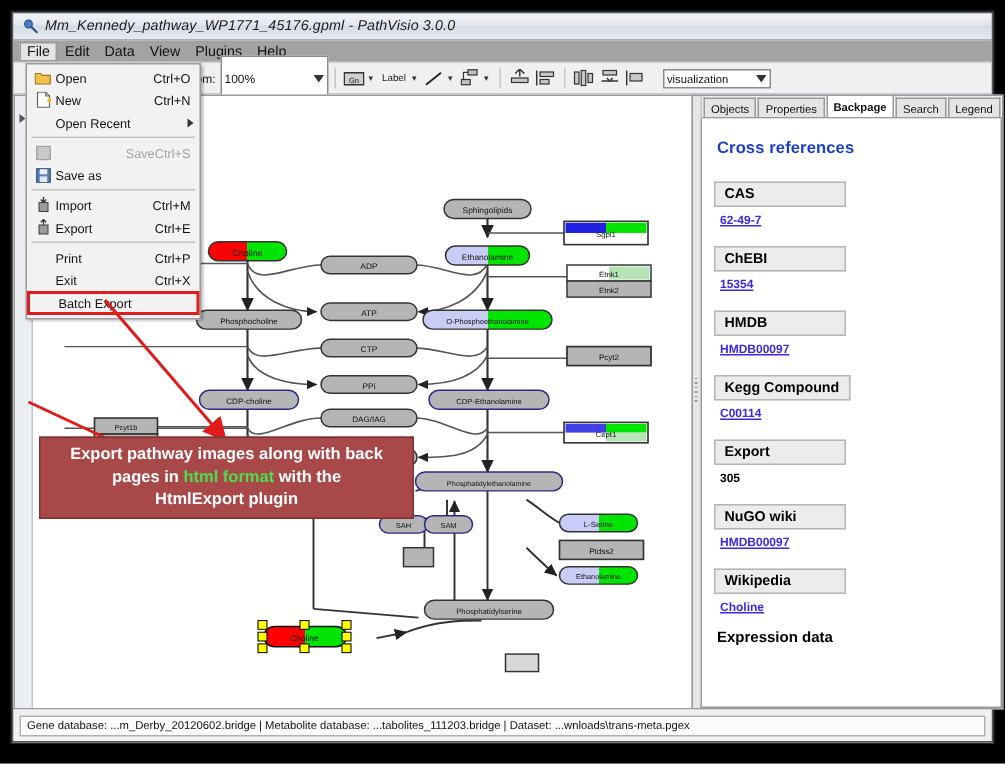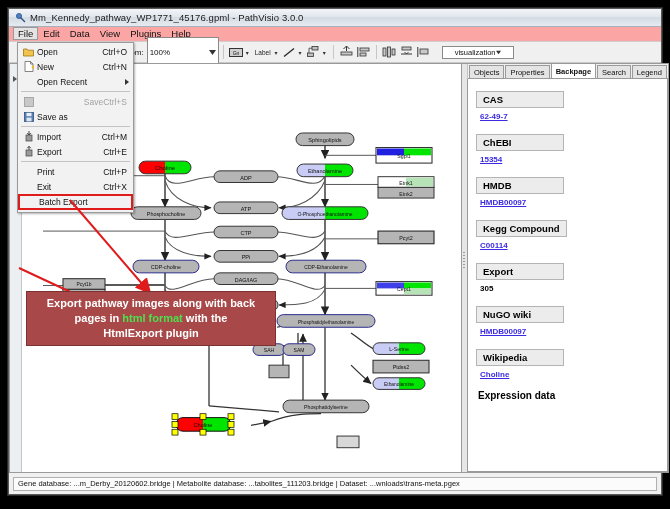--- a/index.html
+++ b/index.html
@@ -21,28 +21,28 @@
     position:absolute;left:0;top:0;width:100%;height:18px;
     background:linear-gradient(to bottom,#f2f4f7 0%,#e2e7ee 45%,#d4dbe4 50%,#e6ebf1 100%);
     border-bottom:1px solid #a8b0bb;
     display:flex;align-items:center;box-sizing:border-box;
   }
   #titlebar .tb-icon{
     width:12px;height:12px;margin:0 4px 0 5px;flex:0 0 auto;
     display:flex;align-items:center;justify-content:center;
   }
   #titlebar .tb-text{
-    font-size:9.5px;color:#1a1a1a;white-space:nowrap;letter-spacing:.1px;
+    font-size:9.5px;color:#1a1a1a;white-space:nowrap;letter-spacing:.1px;font-style:italic;
   }
 
   
   #menubar{
     position:absolute;left:0;top:18px;width:100%;height:15px;
-    background:#fca5a5;border-bottom:1px solid #cfcfcf;
-    display:flex;align-items:flex-start;padding-left:4px;box-sizing:border-box;
+    background:#a3a3a3;border-bottom:1px solid #cfcfcf;
+    display:flex;align-items:center;padding-left:4px;box-sizing:border-box;
   }
   .menu-item{font-size:9.5px;color:#111;padding:1px 5px;white-space:nowrap;}
   .menu-item.open{background:#e4e4e4;border:1px solid #9a9a9a;padding:0 4px;}
 
   
   #toolbar{
     position:absolute;left:0;top:33px;width:100%;height:21px;
     background:#f0f0f0;border-bottom:1px solid #c8c8c8;
     display:flex;align-items:center;box-sizing:border-box;
   }
@@ -55,21 +55,21 @@
   }
   .tb-btn{
     height:15px;min-width:15px;display:flex;align-items:center;justify-content:center;
     margin:0 1px;font-size:7px;color:#222;
   }
   .tb-btn.labeled{font-size:6.5px;padding:0 2px;}
   .tb-caret{font-size:6px;color:#333;margin:0 3px 0 1px;}
   .vis-combo{
     width:72px;height:13px;background:#fff;border:1px solid #8a8a8a;
     display:flex;align-items:center;justify-content:space-between;
-    font-size:7.5px;color:#111;padding:0 12px;box-sizing:border-box;margin-left:10px;
+    font-size:7.5px;color:#111;padding:0 2px;box-sizing:border-box;margin-left:10px;
   }
 
   
   #main{
     position:absolute;left:0;top:54px;right:0;bottom:21px;
     display:flex;background:#f0f0f0;
   }
   #canvas-wrap{
     position:relative;flex:0 0 452px;background:#ffffff;
     border:1px solid #9a9a9a;border-right:none;box-sizing:border-box;
@@ -550,20 +550,21 @@
       <div id="tabstrip">
         <div class="tab">Objects</div>
         <div class="tab">Properties</div>
         <div class="tab active">Backpage</div>
         <div class="tab">Search</div>
         <div class="tab">Legend</div>
       </div>
 
       <div id="backpage">
         <div id="backpage-inner">
+          <div class="bp-title">Cross references</div>
 
           <div class="bp-block">
             <div class="bp-head">CAS</div>
             <div class="bp-val"><a href="#">62-49-7</a></div>
           </div>
 
           <div class="bp-block">
             <div class="bp-head">ChEBI</div>
             <div class="bp-val"><a href="#">15354</a></div>
           </div>

